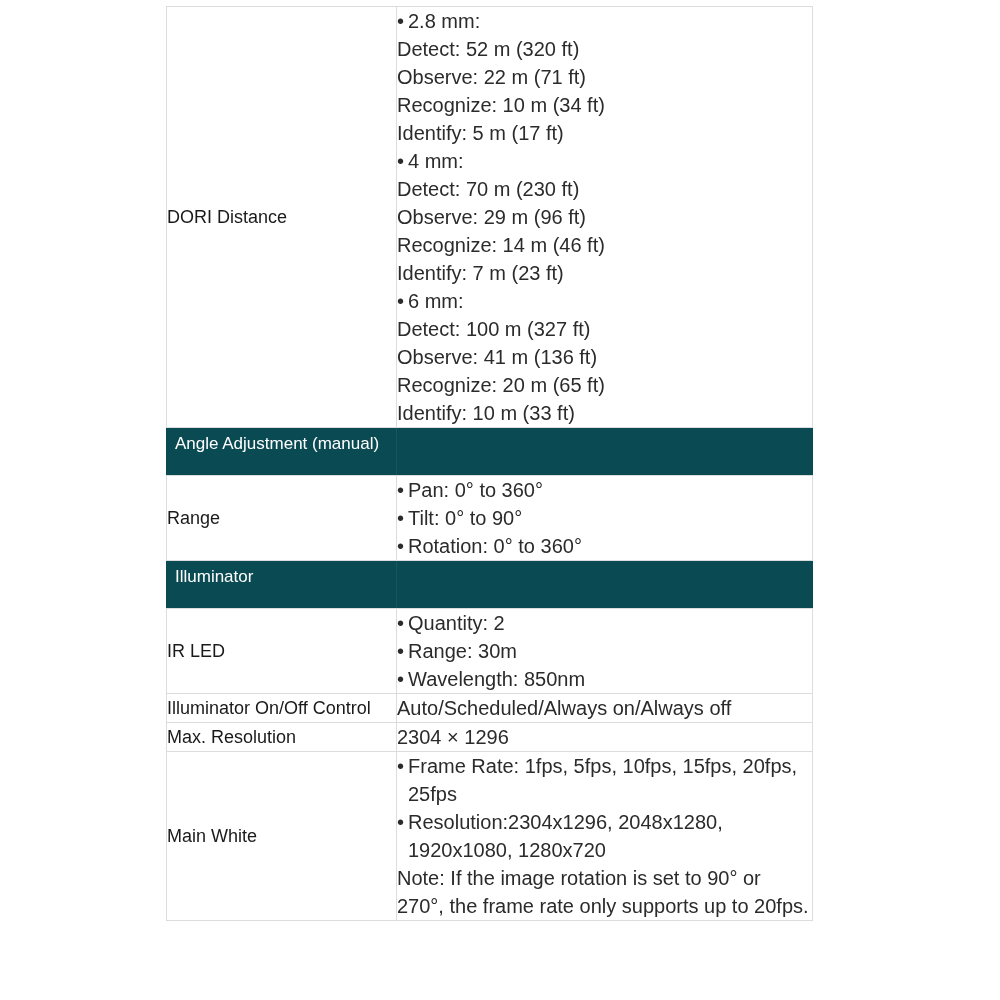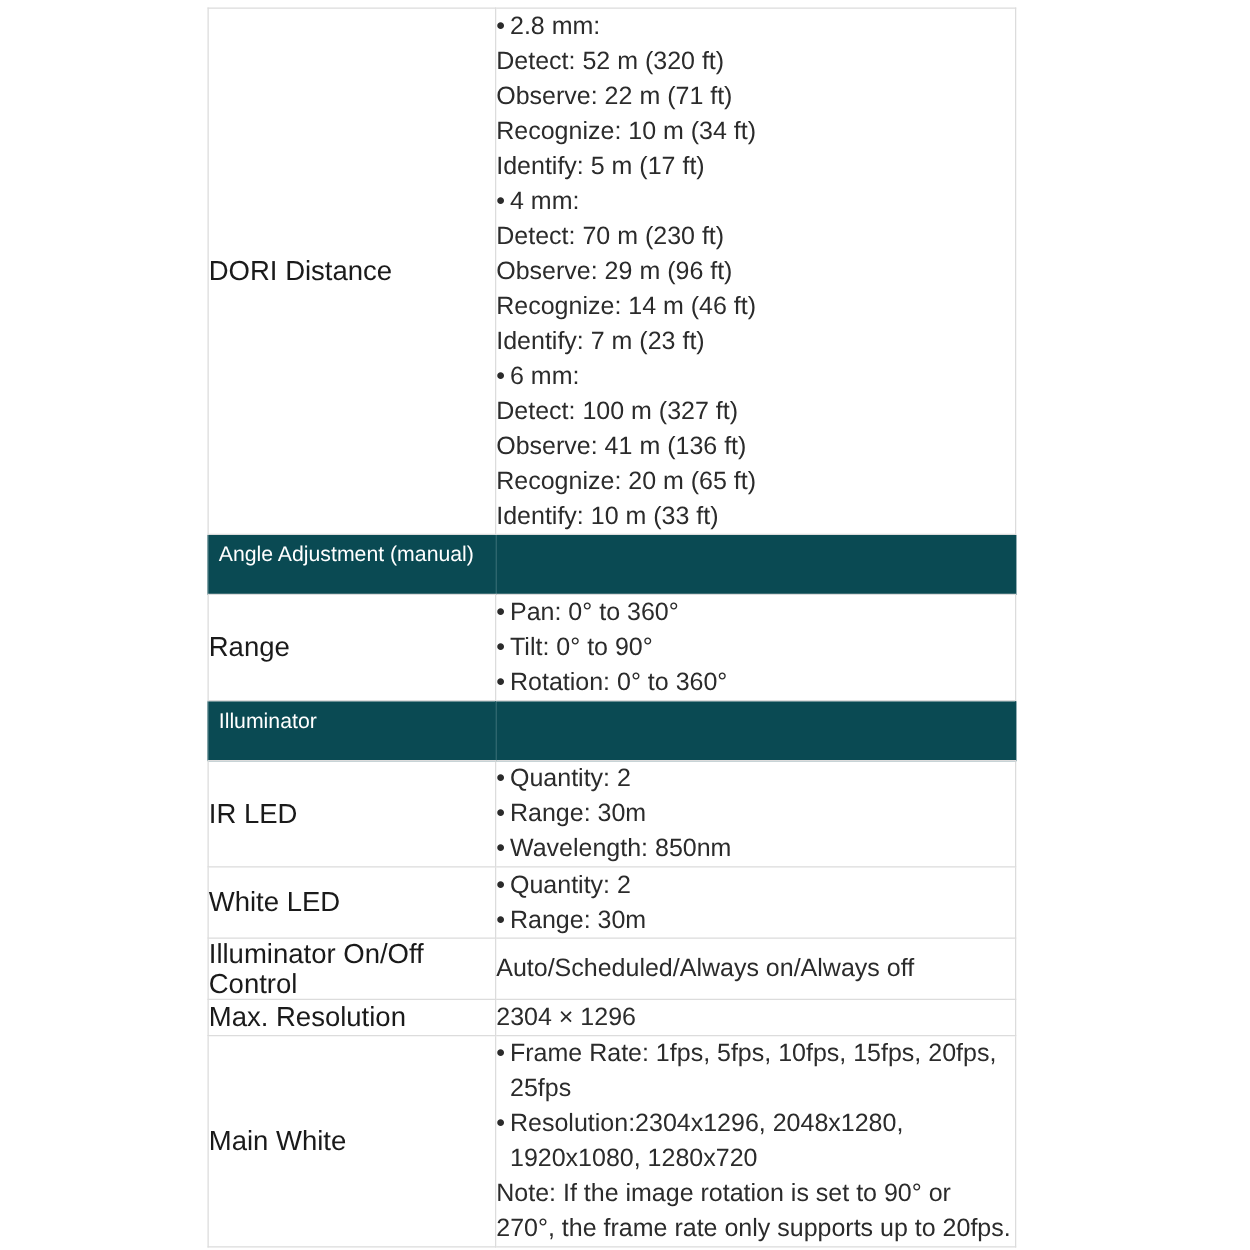--- a/index.html
+++ b/index.html
@@ -54,21 +54,21 @@
     font-size: 17px;
     line-height: 20px;
     padding: 6px 0 21px 8px;
     white-space: nowrap;
   }
   .sec-blank { height: 33px; }
 
   
   .label-cell {
     padding: 8px 10px 8px 8px;
-    font-size: 22px;
+    font-size: 18px;
     line-height: 24px;
     color: #1a1a1a;
   }
 
   
   .value-cell {
     padding: 8px 12px 8px 10px;
     font-size: 20px;
     line-height: 28px;
     color: #2b2b2b;
@@ -167,29 +167,20 @@
         <td class="label-cell">IR LED</td>
         <td class="value-cell">
           <ul class="bullets">
             <li>Quantity: 2</li>
             <li>Range: 30m</li>
             <li>Wavelength: 850nm</li>
           </ul>
         </td>
       </tr>
 
-      <tr>
-        <td class="label-cell">White LED</td>
-        <td class="value-cell">
-          <ul class="bullets">
-            <li>Quantity: 2</li>
-            <li>Range: 30m</li>
-          </ul>
-        </td>
-      </tr>
 
       <tr>
         <td class="label-cell">Illuminator On/Off Control</td>
         <td class="value-cell">Auto/Scheduled/Always on/Always off</td>
       </tr>
 
 
       <tr>
         <td class="label-cell">Max. Resolution</td>
         <td class="value-cell">2304 × 1296</td>

